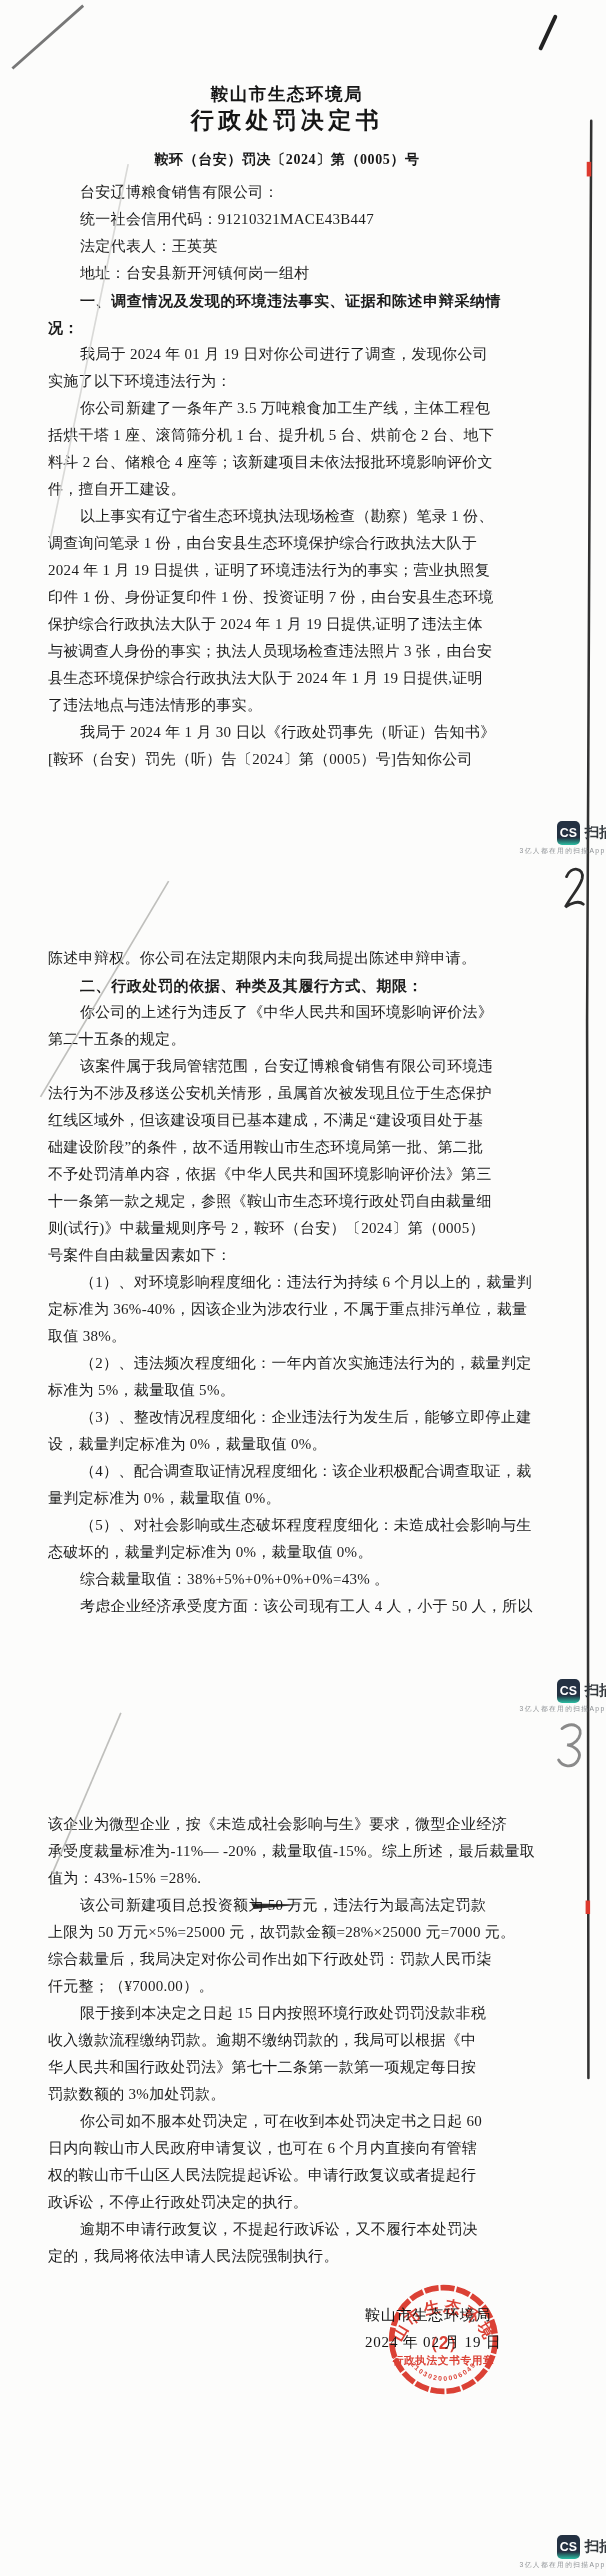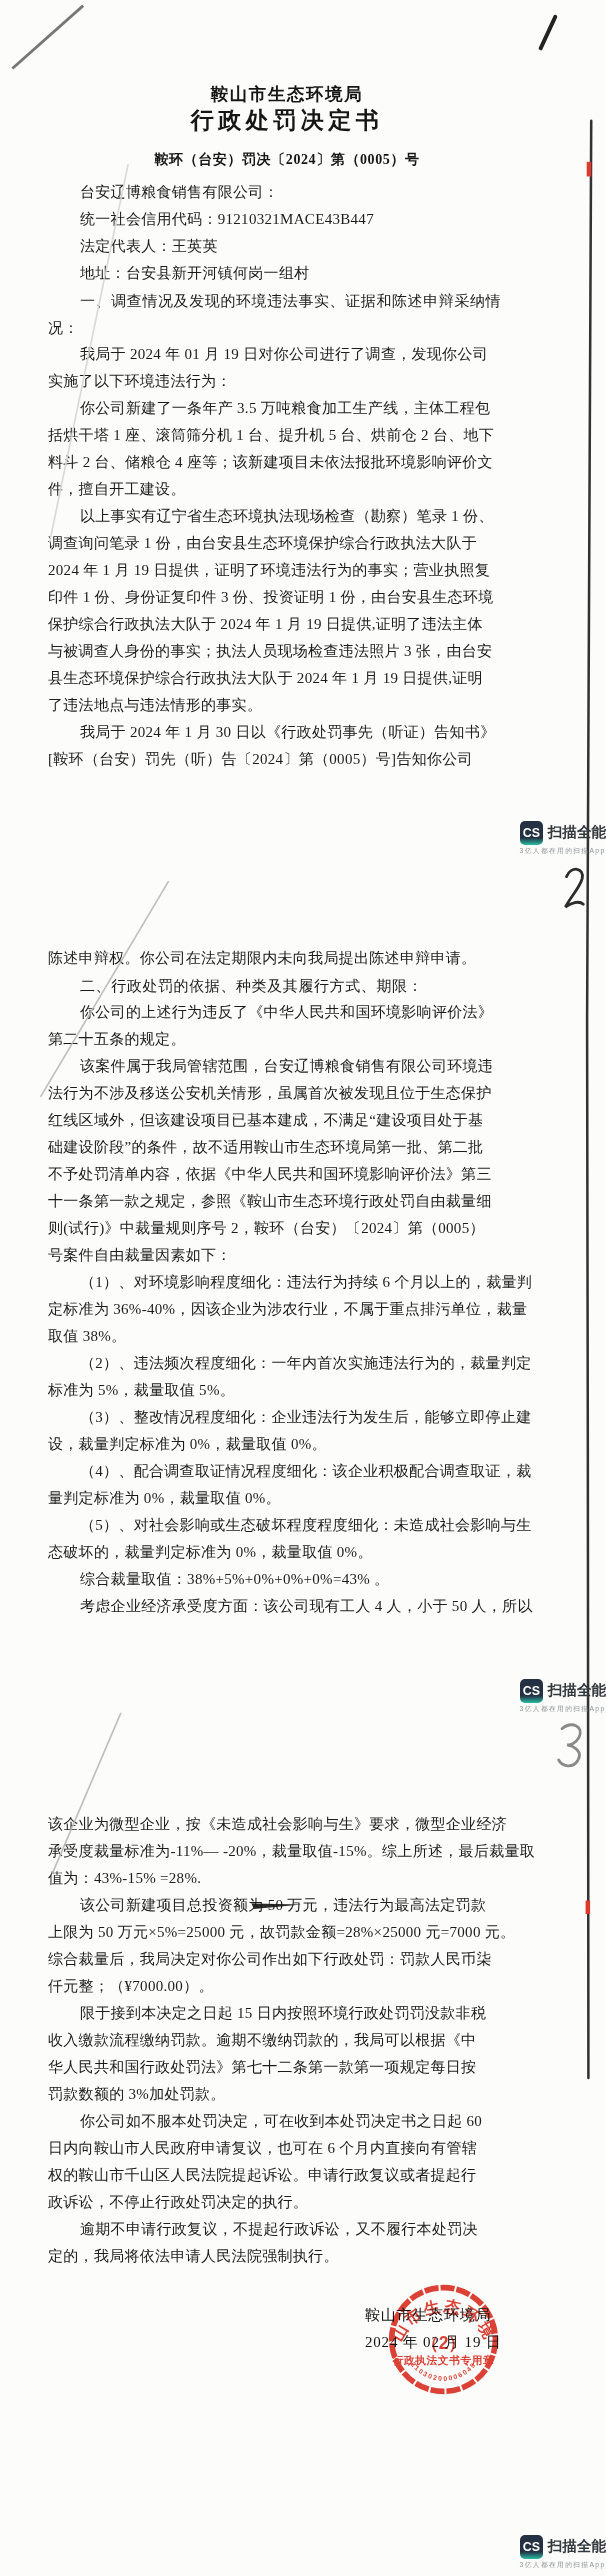--- a/index.html
+++ b/index.html
@@ -17,30 +17,30 @@
   
   .page{left:48px;width:483px;color:#1c1c1c;}
   .p1{top:179px;}
   .p2{top:945px;}
   .p3{top:1811px;}
   .ln{
     height:27px;line-height:27px;font-size:15px;
     letter-spacing:0.3px;white-space:nowrap;
   }
   .ind{text-indent:32px;}
-  .hei{font-weight:400;font-family:"Liberation Sans","DejaVu Sans",sans-serif;letter-spacing:0.6px;}
+  .hei{font-weight:700;font-family:"Liberation Sans","DejaVu Sans",sans-serif;letter-spacing:0.6px;}
   
   .sig{left:365px;color:#141414;font-size:15px;letter-spacing:0.8px;white-space:nowrap;z-index:5;}
   .sig-org{top:2306px;}
   .sig-date{top:2333px;}
   
   .seal{left:386px;top:2282px;z-index:4;opacity:.93;}
   
   .wm{right:3.4px;z-index:6;width:84px;}
-  .wm-row{display:flex;align-items:center;}
+  .wm-row{display:flex;align-items:center;margin-left:37px;}
   .wm-logo{
     width:23.6px;height:23.6px;border-radius:5px;flex:0 0 23.6px;
     background:linear-gradient(180deg,#243142 0%,#243142 70%,#2bbfa3 100%);
     display:flex;align-items:center;justify-content:center;
     color:#ffffff;font-family:"Liberation Sans","DejaVu Sans",sans-serif;
     font-weight:700;font-size:12.4px;letter-spacing:0;
   }
   .wm-brand{
     margin-left:4.5px;font-family:"Liberation Sans","DejaVu Sans",sans-serif;
     font-size:14.6px;font-weight:700;color:#33383d;white-space:nowrap;
@@ -72,21 +72,21 @@
     <div class="ln hei">况：</div>
     <div class="ln ind">我局于 2024 年 01 月 19 日对你公司进行了调查，发现你公司</div>
     <div class="ln">实施了以下环境违法行为：</div>
     <div class="ln ind">你公司新建了一条年产 3.5 万吨粮食加工生产线，主体工程包</div>
     <div class="ln">括烘干塔 1 座、滚筒筛分机 1 台、提升机 5 台、烘前仓 2 台、地下</div>
     <div class="ln">料斗 2 台、储粮仓 4 座等；该新建项目未依法报批环境影响评价文</div>
     <div class="ln">件，擅自开工建设。</div>
     <div class="ln ind">以上事实有辽宁省生态环境执法现场检查（勘察）笔录 1 份、</div>
     <div class="ln">调查询问笔录 1 份，由台安县生态环境保护综合行政执法大队于</div>
     <div class="ln">2024 年 1 月 19 日提供，证明了环境违法行为的事实；营业执照复</div>
-    <div class="ln">印件 1 份、身份证复印件 3 份、投资证明 1 份，由台安县生态环境</div>
+    <div class="ln">印件 1 份、身份证复印件 1 份、投资证明 7 份，由台安县生态环境</div>
     <div class="ln">保护综合行政执法大队于 2024 年 1 月 19 日提供,证明了违法主体</div>
     <div class="ln">与被调查人身份的事实；执法人员现场检查违法照片 3 张，由台安</div>
     <div class="ln">县生态环境保护综合行政执法大队于 2024 年 1 月 19 日提供,证明</div>
     <div class="ln">了违法地点与违法情形的事实。</div>
     <div class="ln ind">我局于 2024 年 1 月 30 日以《行政处罚事先（听证）告知书》</div>
     <div class="ln">[鞍环（台安）罚先（听）告〔2024〕第（0005）号]告知你公司</div>
   </div>
 <div class="abs page p2">
 
 <div class="ln">陈述申辩权。你公司在法定期限内未向我局提出陈述申辩申请。</div>

